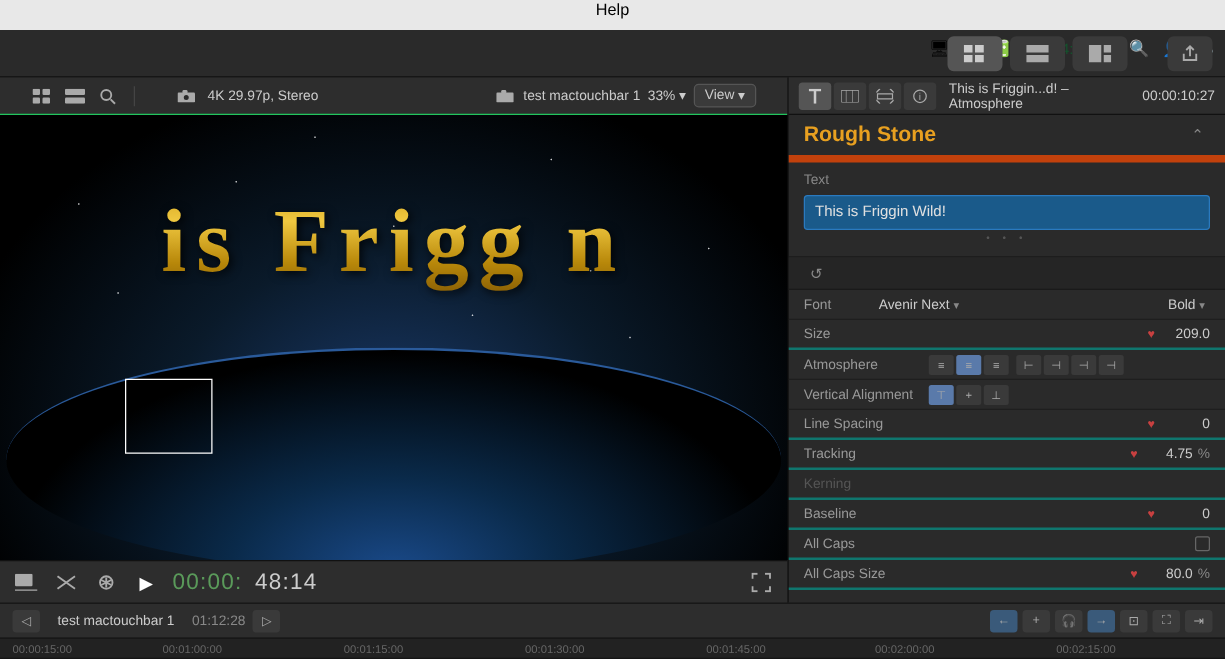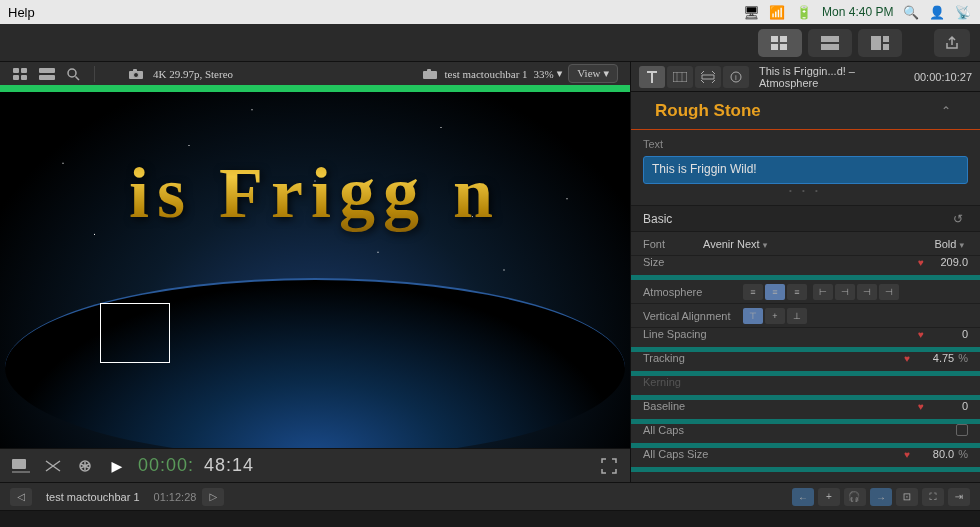--- a/index.html
+++ b/index.html
@@ -14,20 +14,21 @@
     }
 
     
     .menubar {
       height: 24px;
       background: #e8e8e8;
       display: flex;
       align-items: center;
       padding: 0 8px;
       gap: 16px;
+      flex-direction: column;
     }
     .menubar-item {
       font-size: 13px;
       color: #000;
       cursor: pointer;
     }
     .menubar-right {
       margin-left: auto;
       display: flex;
       align-items: center;
@@ -86,24 +87,23 @@
       flex-direction: column;
       background: #1a1a1a;
     }
 
     
     .toolbar {
       height: 30px;
       background: #2d2d2d;
       display: flex;
       align-items: center;
-      padding: 0 12px;
+      padding: 0 25px;
       gap: 12px;
-      border-bottom: 7px solid #22c55e;
-      font-family: Liberation Serif, serif;
+      border-bottom: 1px solid #22c55e;
     }
     .toolbar-left {
       display: flex;
       align-items: center;
       gap: 8px;
     }
     .toolbar-icon {
       width: 18px;
       height: 18px;
       display: flex;
@@ -315,22 +315,22 @@
       font-size: 11px;
       color: #ccc;
     }
 
     
     .effect-name-bar {
       height: 38px;
       background: #2a2a2a;
       display: flex;
       align-items: center;
-      padding: 0 24px;
-      border-bottom: 1px solid #c2410c;
+      padding: 0 12px;
+      border-bottom: 6px solid #c2410c;
     }
     .effect-name {
       font-size: 17px;
       font-weight: 600;
       color: #e8a020;
       flex: 1;
     }
     .collapse-btn {
       width: 20px;
       height: 20px;
@@ -392,24 +392,24 @@
       display: flex;
       align-items: center;
       justify-content: center;
       cursor: pointer;
       color: #888;
     }
 
     
     .prop-row {
       display: flex;
-      align-items: flex-start;
+      align-items: center;
       height: 24px;
       padding: 0 12px;
-      border-bottom: 5px solid #0f766e;
+      border-bottom: 2px solid #0f766e;
     }
     .prop-label {
       width: 100px;
       font-size: 11px;
       color: #999;
     }
     .prop-label.disabled {
       color: #555;
     }
     .prop-value {
@@ -743,21 +743,20 @@
 
     <div class="section">
       <div class="section-label">Text</div>
       <div class="text-input-area">This is Friggin Wild!</div>
       <div class="resize-handle">
         <span class="resize-dots">• • •</span>
       </div>
     </div>
 
     <div class="section-header">
-      <span class="section-header-label">Basic</span>
       <div class="section-header-btn">↺</div>
     </div>
 
     <div class="font-row">
       <span class="font-label">Font</span>
       <span class="font-name">
         <span>Avenir Next</span>
         <span class="dropdown-arrow"> ▾</span>
       </span>
       <span class="font-style">
@@ -853,14 +852,25 @@
     <div class="timeline-controls-right">
       <div class="timeline-btn" style="background:#3a5a7a">←</div>
       <div class="timeline-btn">+</div>
       <div class="timeline-btn">🎧</div>
       <div class="timeline-btn" style="background:#3a5a7a">→</div>
       <div class="timeline-btn">⊡</div>
       <div class="timeline-btn">⛶</div>
       <div class="timeline-btn">⇥</div>
     </div>
   </div>
+  <div class="timeline-ruler" style="position:relative;overflow:hidden">
+    <div style="position:absolute;left:0;right:0;height:16px;background:#222;display:flex;align-items:center">
+      <span class="ruler-label" style="left:10px">00:00:15:00</span>
+      <span class="ruler-label" style="left:130px">00:01:00:00</span>
+      <span class="ruler-label" style="left:275px">00:01:15:00</span>
+      <span class="ruler-label" style="left:420px">00:01:30:00</span>
+      <span class="ruler-label" style="left:565px">00:01:45:00</span>
+      <span class="ruler-label" style="left:700px">00:02:00:00</span>
+      <span class="ruler-label" style="left:845px">00:02:15:00</span>
+    </div>
+  </div>
 
 </div>
 
 </body></html>

